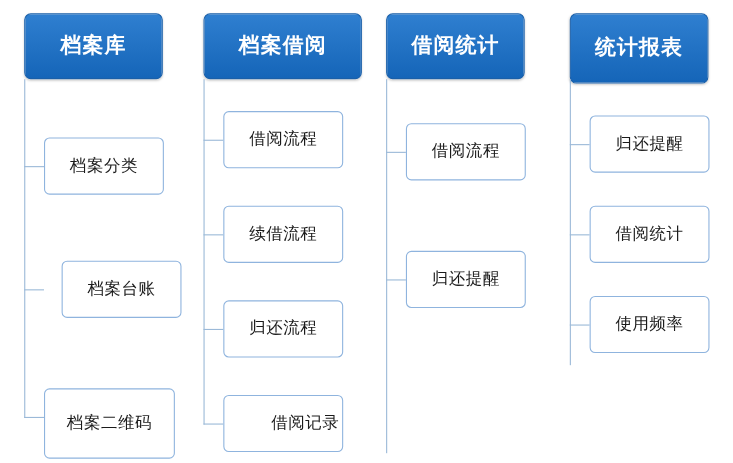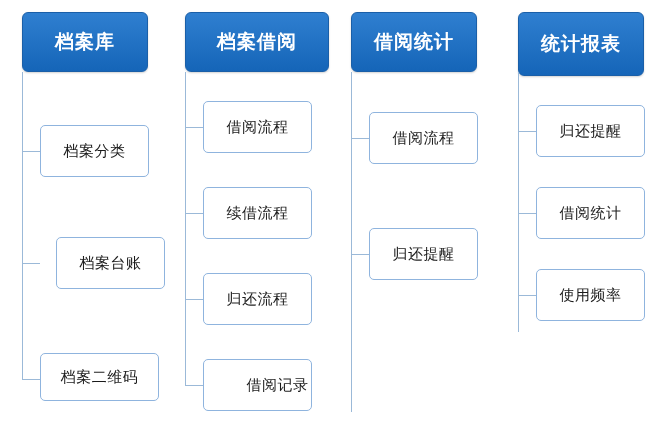--- a/index.html
+++ b/index.html
@@ -65,21 +65,21 @@
   <div class="connector h" style="left:22px; top:151px; width:18px; height:1px;"></div>
   <div class="connector h" style="left:22px; top:263px; width:18px; height:1px;"></div>
   <div class="connector h" style="left:22px; top:379px; width:18px; height:1px;"></div>
 
   <div class="node leaf" style="left:40px; top:125px; width:109px; height:52px;">
     <span>档案分类</span>
   </div>
   <div class="node leaf" style="left:40px; top:237px; width:109px; height:52px;margin-left:16px;">
     <span>档案台账</span>
   </div>
-  <div class="node leaf" style="left:40px; top:353px; width:119px; height:48px;">
+  <div class="node leaf" style="left:40px; top:353px; width:119px; height:64px;">
     <span>档案二维码</span>
   </div>
 
   <div class="node root" style="left:185px; top:12px; width:144px; height:60px;">
     <span>档案借阅</span>
   </div>
   <div class="connector v" style="left:185px; top:72px; width:1px; height:314px;"></div>
   <div class="connector h" style="left:185px; top:127px; width:18px; height:1px;"></div>
   <div class="connector h" style="left:185px; top:213px; width:18px; height:1px;"></div>
   <div class="connector h" style="left:185px; top:299px; width:18px; height:1px;"></div>

